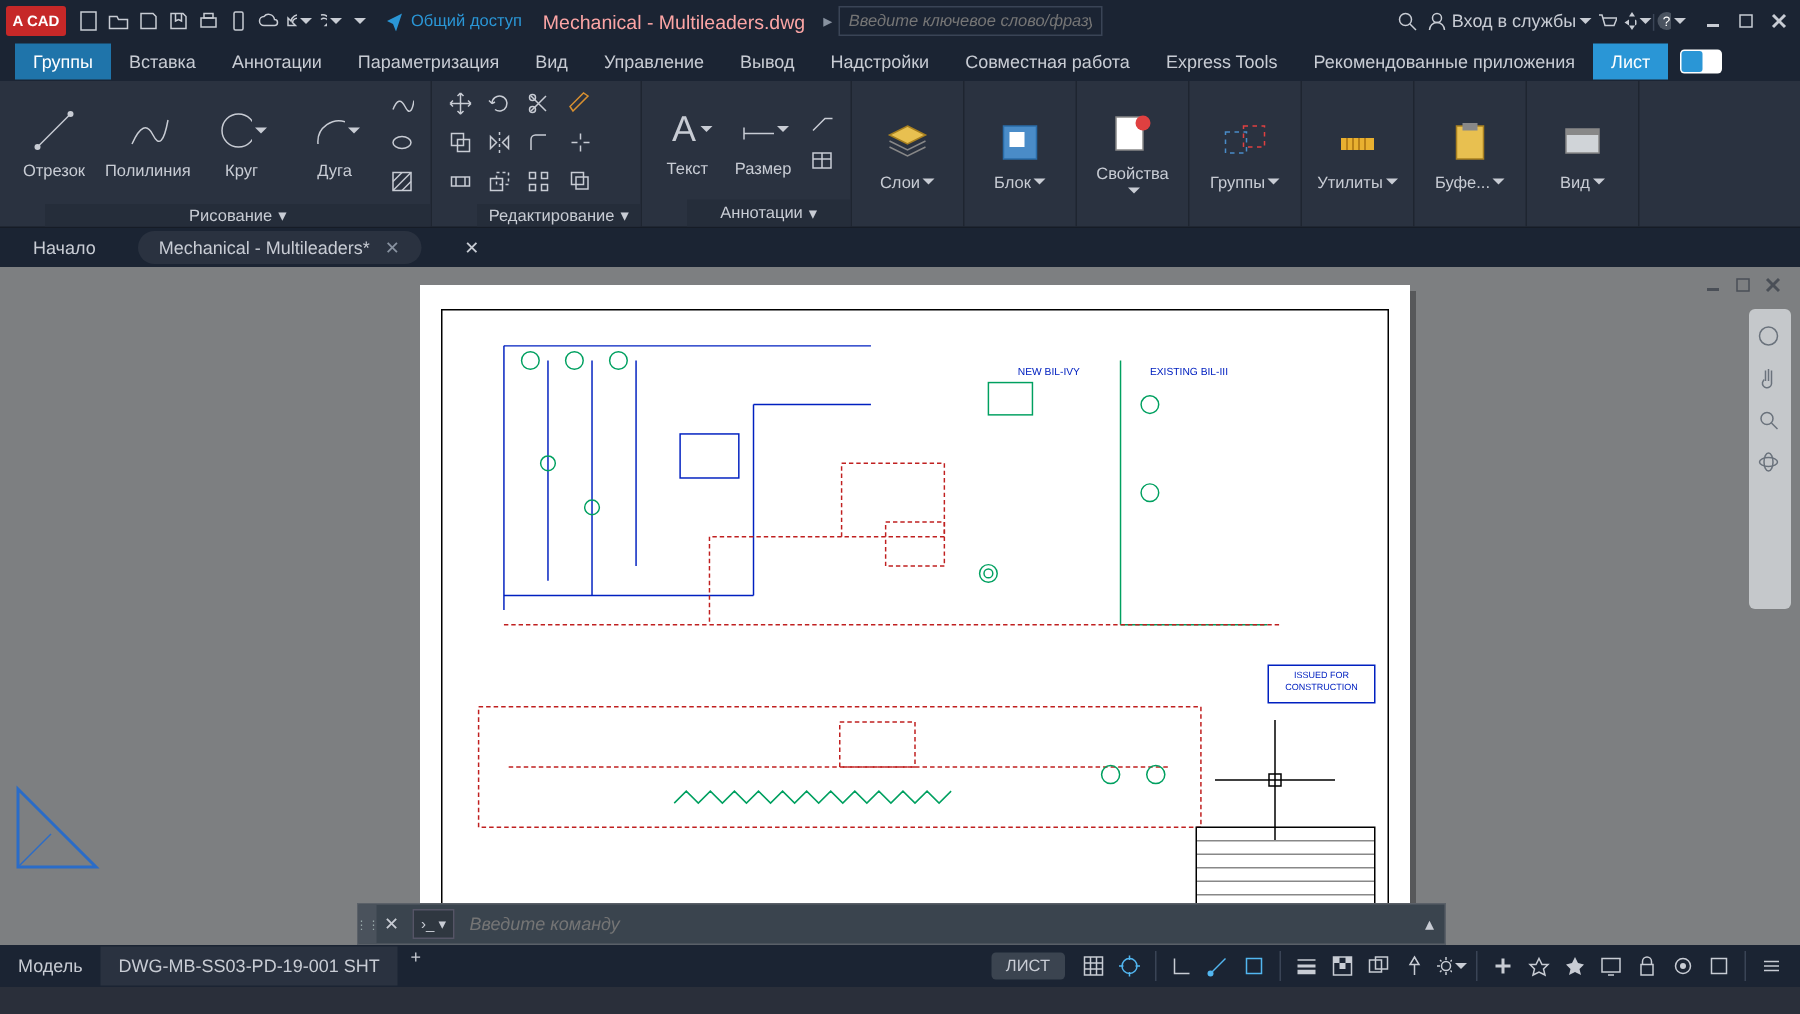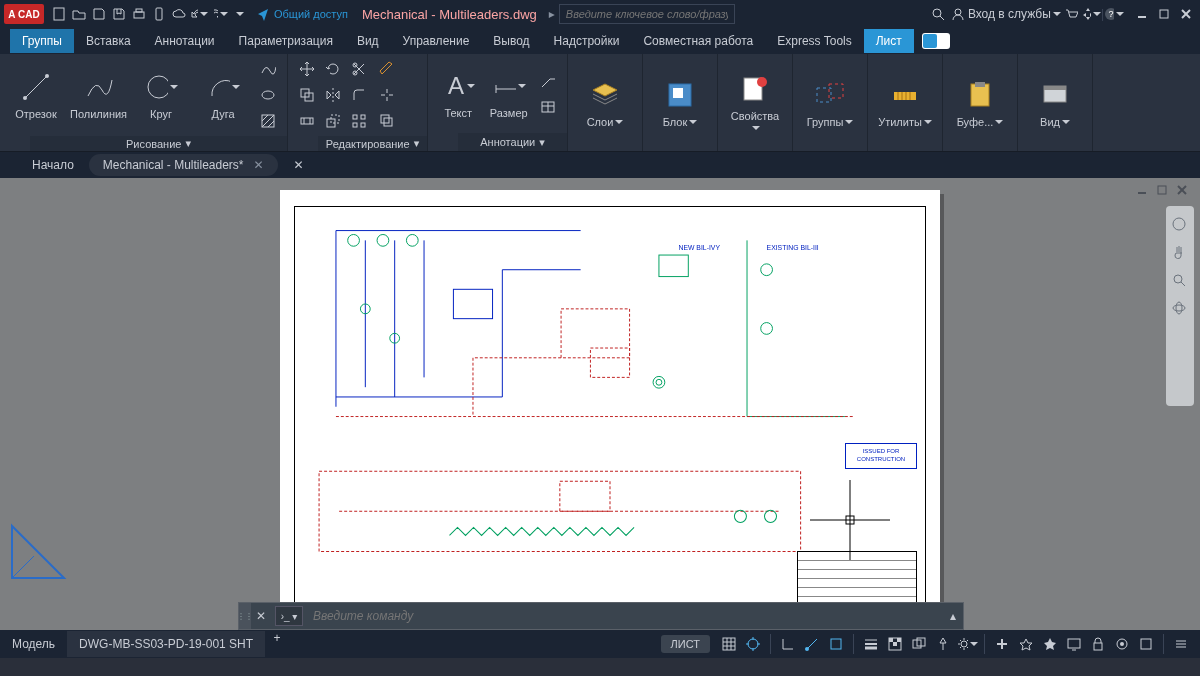--- a/index.html
+++ b/index.html
@@ -34,21 +34,21 @@
 .panel-body { flex: 1; display: flex; align-items: center; padding: 4px 8px; gap: 6px; }
 .panel-title { height: 18px; font-size: 11px; text-align: center; color: #c8ccd4; background: #252d3a; display:flex; align-items:center; justify-content:center; gap:4px;margin-left:30px; }
 .big-btn { display: flex; flex-direction: column; align-items: center; gap: 4px; width: 58px; }
 .big-btn .glyph { width: 34px; height: 34px; display: flex; align-items: center; justify-content: center; color: #c8ccd4; }
 .big-btn .lbl { font-size: 11px; text-align: center; line-height: 12px; }
 .small-grid { display: grid; grid-template-columns: repeat(3, 22px); grid-auto-rows: 22px; gap: 4px; }
 .small-grid .ic, .small-col .ic { width: 22px; height: 22px; display:flex;align-items:center;justify-content:center;color:#c8ccd4; }
 .small-col { display:flex; flex-direction:column; gap:4px; }
 
 
-.doctabs { height: 26px; background: #1b2433; display: flex; align-items: center; padding-left: 18px; gap: 1px; }
+.doctabs { height: 26px; background: #1b2433; display: flex; align-items: center; padding-left: 8px; gap: 14px; }
 .dtab { padding: 4px 14px; font-size: 12px; color: #c8ccd4; }
 .dtab.active { background: #2a3240; display:flex; align-items:center; gap:10px;border-radius:11px; }
 .dtab .xbtn { color:#8892a0; }
 .addtab { width: 24px; text-align:center; color:#c8ccd4; margin-left:8px; }
 
 
 .canvas-wrap { position: relative; height: 452px; background: #7d7f81; }
 .paper { position: absolute; left: 280px; top: 12px; width: 660px; height: 436px; background: #fff; box-shadow: 4px 4px 0 rgba(0,0,0,0.3); }
 .paper-inner { position:absolute; left:14px; top:16px; right:14px; bottom:16px; border:1px solid #000; }
 .schem { position:absolute; left:4px; top:4px; right:4px; height:56%; }
@@ -214,20 +214,21 @@
   <div class="rtab active">Группы</div>
   <div class="rtab">Вставка</div>
   <div class="rtab">Аннотации</div>
   <div class="rtab">Параметризация</div>
   <div class="rtab">Вид</div>
   <div class="rtab">Управление</div>
   <div class="rtab">Вывод</div>
   <div class="rtab">Надстройки</div>
   <div class="rtab">Совместная работа</div>
   <div class="rtab">Express Tools</div>
+  <div class="rtab">Рекомендованные приложения</div>
   <div class="rtab accent">Лист</div>
   <div class="appswitch"></div>
 </div>
 
 <div class="ribbon">
   <div class="panel" style="width:288px">
     <div class="panel-body">
       <div class="big-btn">
           <div class="glyph">
             <svg width="30" height="30">

